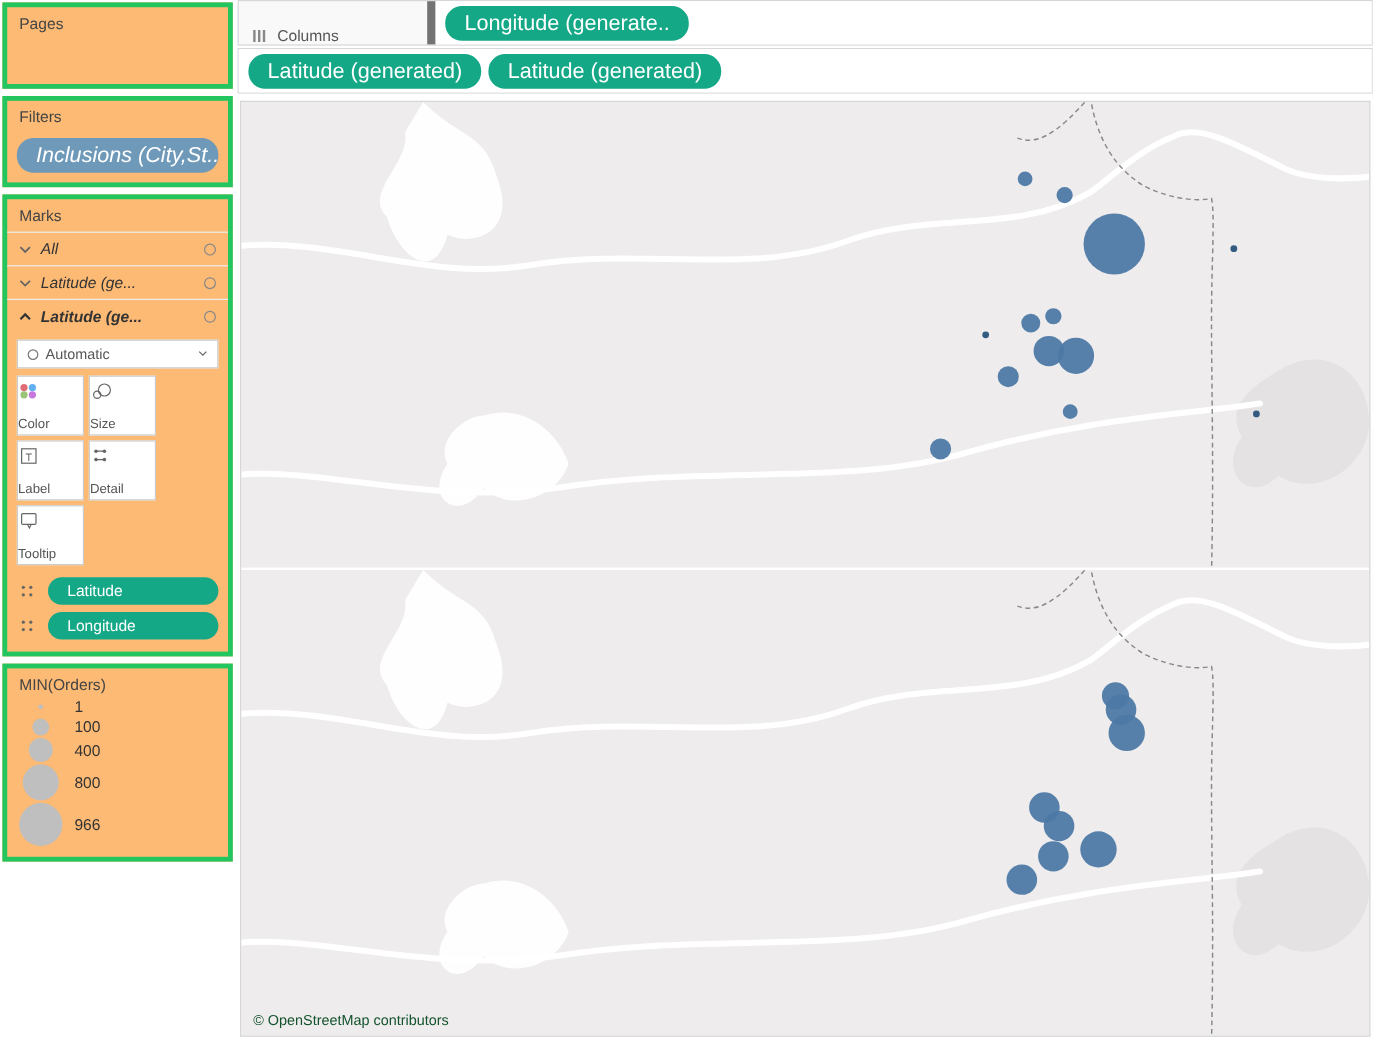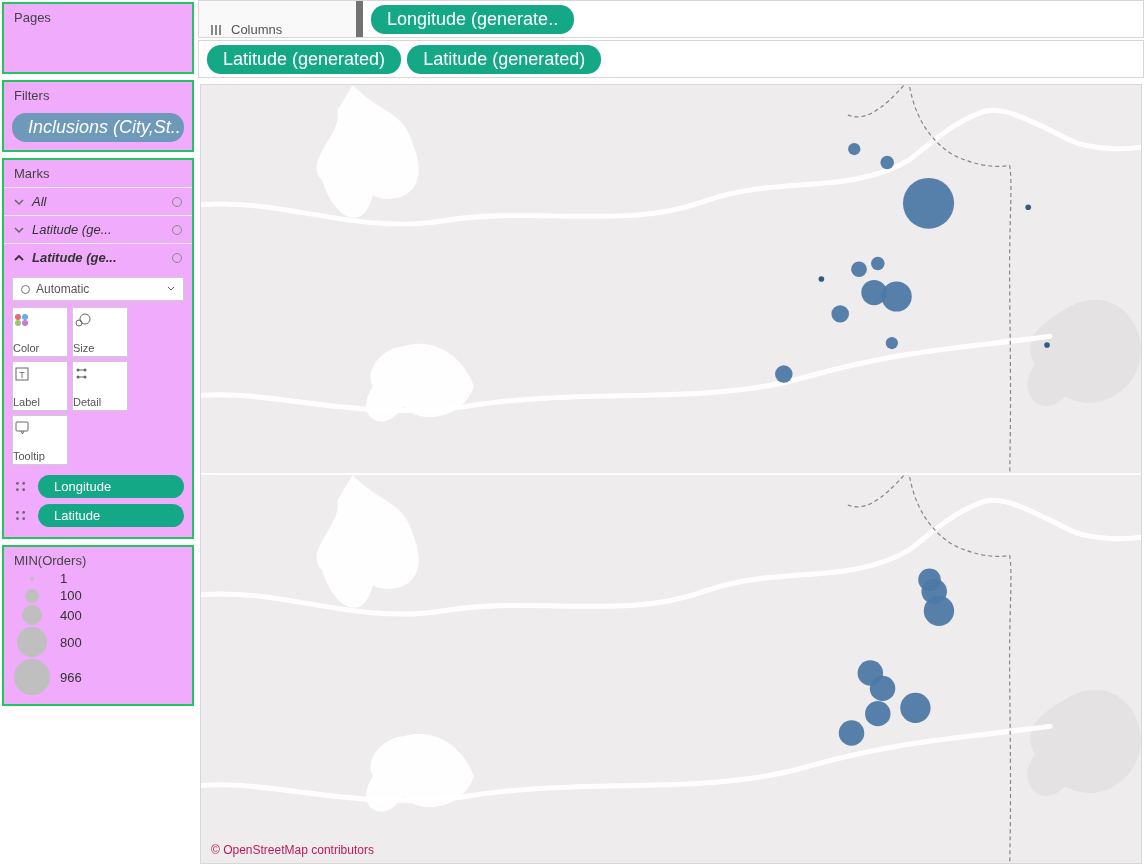--- a/index.html
+++ b/index.html
@@ -10,22 +10,22 @@
     background: #fff;
     width: 1144px;
     height: 866px;
     overflow: hidden;
   }
   .app { display: flex; height: 100%; }
   .left-col { width: 198px; display: flex; flex-direction: column; gap: 6px; padding: 2px 4px 2px 2px; }
   .right-col { flex: 1; display: flex; flex-direction: column; }
 
   .panel {
-    border: 2px solid #22c55e;
-    background: #f0abfc;
+    border: 4px solid #22c55e;
+    background: #fdba74;
   }
   .panel-header {
     padding: 6px 10px;
     font-size: 13px;
     color: #444;
   }
   .panel-body { padding: 4px 8px 8px; }
 
   
   .shelves { display: flex; flex-direction: column; }
@@ -120,21 +120,21 @@
   .patches .faint { fill:#e4e2e3; opacity:1; }
   .dashed-road {
     stroke:#888; stroke-width:1.2; stroke-dasharray:4 3; fill:none;
   }
   .solid-road {
     stroke:#fff; stroke-width:5; fill:none; stroke-linecap:round; stroke-linejoin:round;
   }
   .bubble { fill:#4d79a6; opacity:0.95;}
   .bubble.small-dark { fill:#29537c; }
   .attribution {
-    position:absolute; bottom:6px; left:10px; color:#be185d; font-size:12px;
+    position:absolute; bottom:6px; left:10px; color:#14532d; font-size:12px;
   }
 </style>
 </head>
 <body>
 
 <div class="app">
   <div class="left-col">
 
     <div class="panel" style="height:72px;">
       <div class="panel-header">Pages</div>
@@ -249,32 +249,32 @@
       <div class="mark-details">
         <div class="detail-row">
           <span class="detail-icon">
             <svg width="16" height="16" viewBox="0 0 18 18">
                 <circle cx="5" cy="5" r="1.5" fill="#666"></circle>
                 <circle cx="12" cy="5" r="1.5" fill="#666"></circle>
                 <circle cx="5" cy="12" r="1.5" fill="#666"></circle>
                 <circle cx="12" cy="12" r="1.5" fill="#666"></circle>
               </svg>
           </span>
-          <span class="detail-pill">Longitude</span>
+          <span class="detail-pill">Latitude</span>
         </div>
         <div class="detail-row">
           <span class="detail-icon">
             <svg width="16" height="16" viewBox="0 0 18 18">
                 <circle cx="5" cy="5" r="1.5" fill="#666"></circle>
                 <circle cx="12" cy="5" r="1.5" fill="#666"></circle>
                 <circle cx="5" cy="12" r="1.5" fill="#666"></circle>
                 <circle cx="12" cy="12" r="1.5" fill="#666"></circle>
               </svg>
           </span>
-          <span class="detail-pill">Latitude</span>
+          <span class="detail-pill">Longitude</span>
         </div>
       </div>
     </div>
 
     <div class="panel">
       <div class="panel-header" style="padding-bottom:2px;">MIN(Orders)</div>
       <div class="panel-body" id="legend-body" style="padding-top:0;">
           <div class="legend-row">
             <span class="legend-label-col">
               <span class="legend-circle" style="width: 4px; height: 4px;"></span>

